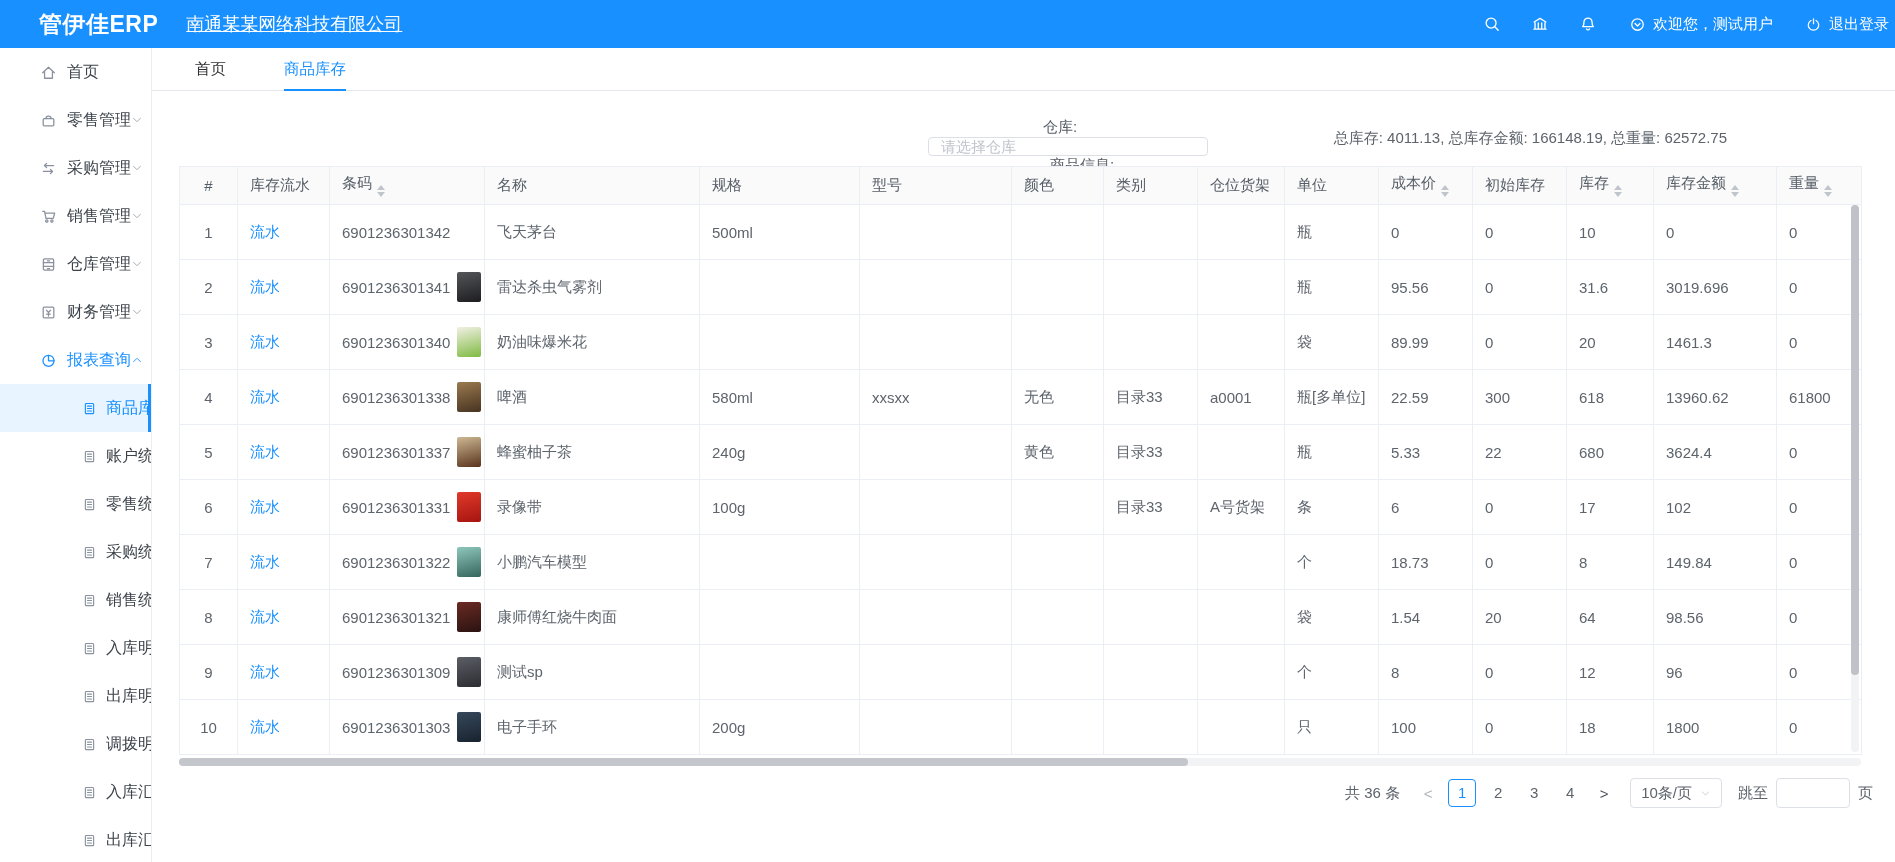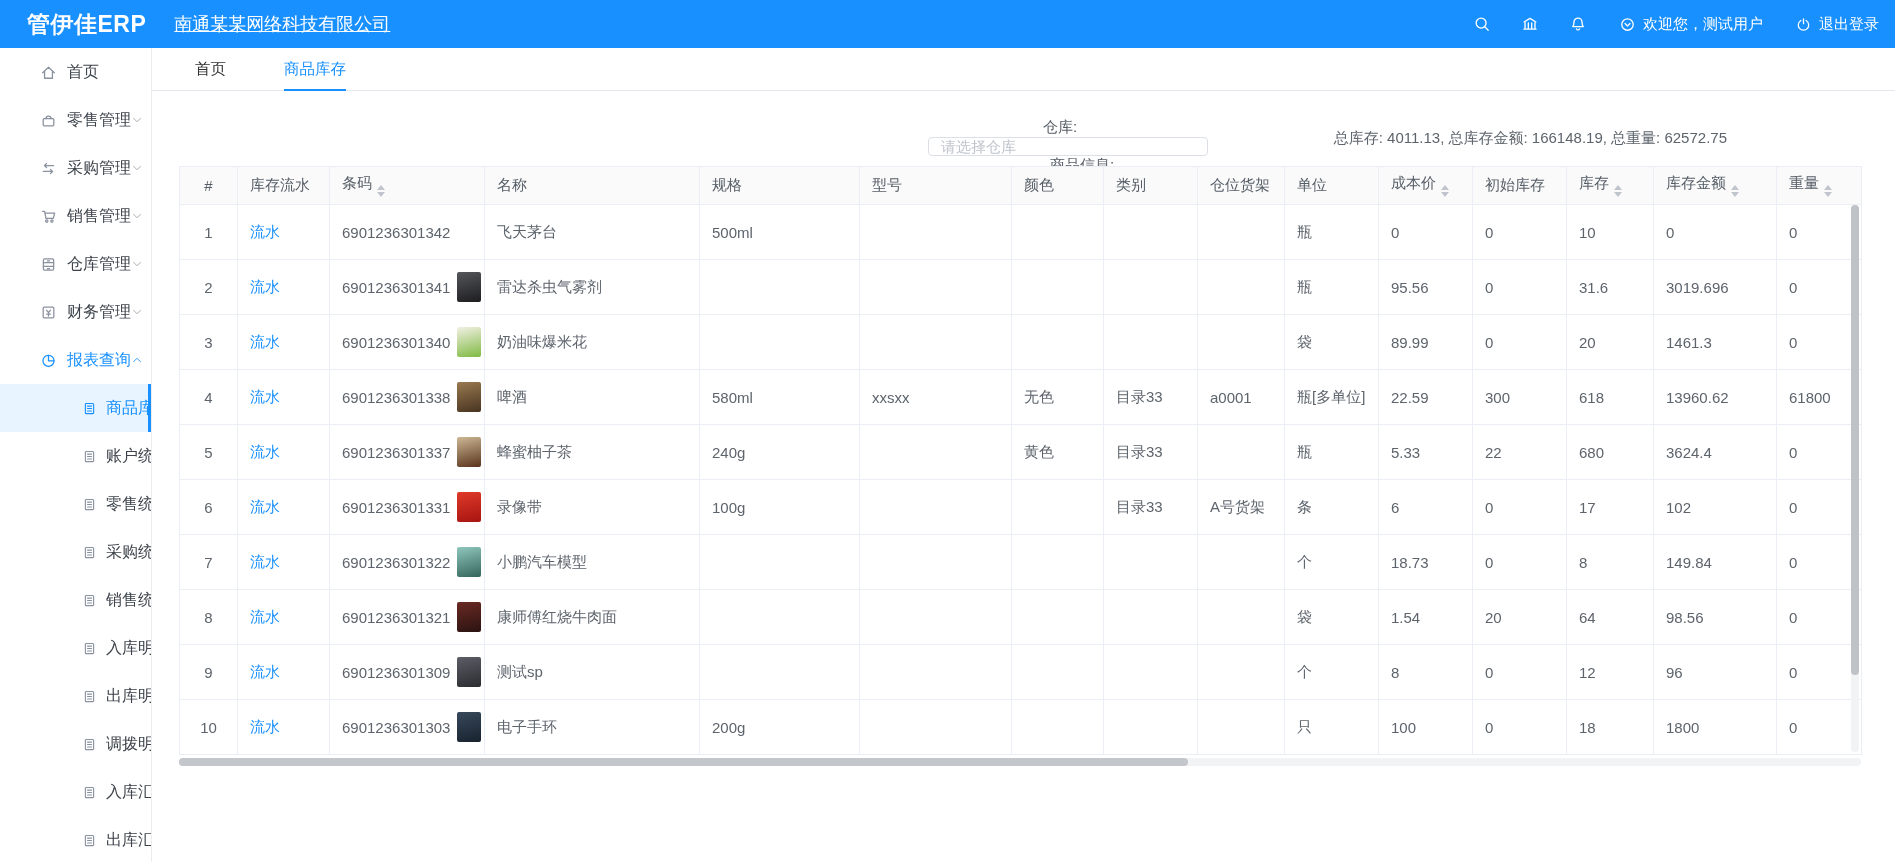--- a/index.html
+++ b/index.html
@@ -2,23 +2,23 @@
 <html><head>
 <meta charset="utf-8">
 <style>
   * { margin:0; padding:0; box-sizing:border-box; }
   html,body { width:1895px; height:862px; overflow:hidden; background:#fff;
     font-family:"Liberation Sans","DejaVu Sans",sans-serif; color:#303133; }
 
   
   .topbar { position:absolute; top:0; left:0; width:1895px; height:48px;
     background:#1890ff; display:flex; align-items:center; color:#fff; z-index:10; }
-  .logo { margin-left:27px; font-size:23px; font-weight:bold; letter-spacing:.5px; }
+  .logo { margin-left:39px; font-size:23px; font-weight:bold; letter-spacing:.5px; }
   .company { margin-left:28px; font-size:18px;text-decoration:underline; }
-  .topbar-right { margin-left:auto; display:flex; align-items:center; padding-right:16px; font-size:15px; }
+  .topbar-right { margin-left:auto; display:flex; align-items:center; padding-right:6px; font-size:15px; }
   .tb-icon { display:inline-flex; align-items:center; margin-left:30px; cursor:pointer; }
   .tb-icon svg { width:18px; height:18px; }
   .tb-group { display:inline-flex; align-items:center; gap:7px; margin-left:32px; cursor:pointer; }
   .tb-group svg { width:17px; height:17px; }
 
   
   .sidebar { position:absolute; top:48px; left:0; width:152px; height:814px;
     background:#fff; border-right:1px solid #ededed; overflow:hidden; }
   .side-item { height:48px; display:flex; align-items:center; padding-left:40px;
     font-size:16px; color:#3d434b; cursor:pointer; position:relative; }
@@ -620,14 +620,36 @@
         </tbody>
     </table>
     <div class="vbar">
         <div class="vbar-thumb"></div>
       </div>
   </div>
   <div class="hbar">
       <div class="hbar-thumb"></div>
     </div>
 
+  <div class="pagination">
+    <span class="pg-total">共 36 条</span>
+    <span class="pg-arrow">&lt;</span>
+    <span id="pages" style="display:inline-flex;gap:8px">
+        <span class="page active">1</span>
+        <span class="page ">2</span>
+        <span class="page ">3</span>
+        <span class="page ">4</span>
+      </span>
+    <span class="pg-arrow next">&gt;</span>
+    <span class="size-select">
+      <span>10条/页</span>
+      <span style="display:inline-flex">
+          <svg viewBox="0 0 16 16" fill="none" stroke="currentColor" stroke-width="1.2" stroke-linecap="round" stroke-linejoin="round">
+            <path d="m3.5 5.8 4.5 4.5 4.5-4.5"></path>
+          </svg>
+        </span>
+    </span>
+    <span class="jump-label">跳至</span>
+    <input class="jump-input" style="">
+    <span>页</span>
+  </div>
 
 </div>
 
 </body></html>

